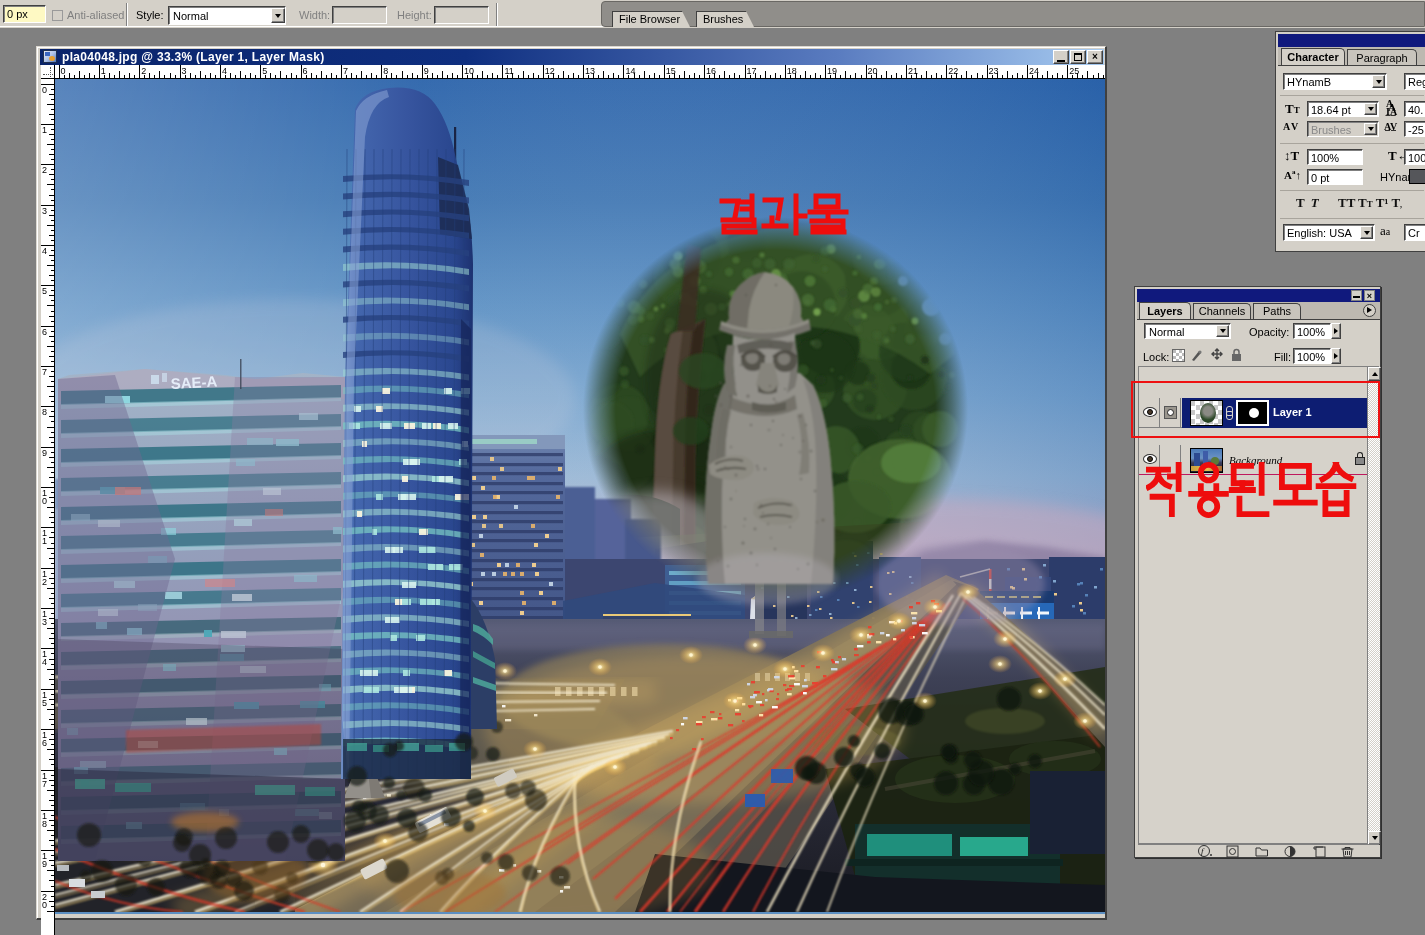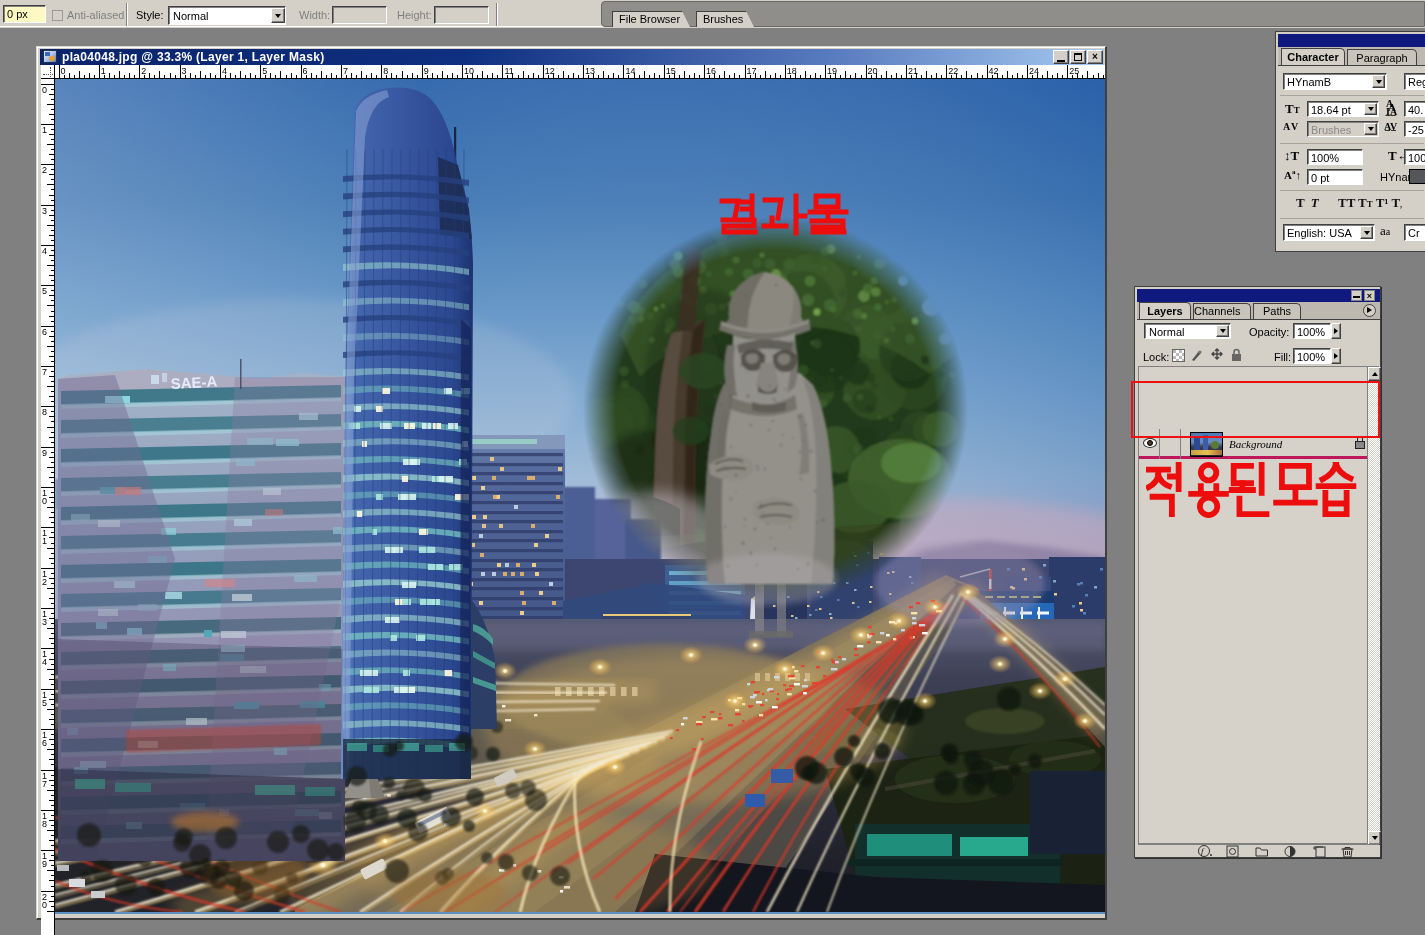--- a/index.html
+++ b/index.html
@@ -255,21 +255,21 @@
         <div style="position:absolute;left:945.2px;top:0;width:1px;height:14px;background:#000"></div>
         <div style="position:absolute;left:947.2px;top:0.5px;font:9px 'Liberation Sans',sans-serif;color:#000">22</div>
         <div style="position:absolute;left:950.2px;top:10px;width:1px;height:4px;background:#000"></div>
         <div style="position:absolute;left:955.3px;top:8px;width:1px;height:6px;background:#000"></div>
         <div style="position:absolute;left:960.3px;top:10px;width:1px;height:4px;background:#000"></div>
         <div style="position:absolute;left:965.4px;top:6px;width:1px;height:8px;background:#000"></div>
         <div style="position:absolute;left:970.4px;top:10px;width:1px;height:4px;background:#000"></div>
         <div style="position:absolute;left:975.5px;top:8px;width:1px;height:6px;background:#000"></div>
         <div style="position:absolute;left:980.5px;top:10px;width:1px;height:4px;background:#000"></div>
         <div style="position:absolute;left:985.6px;top:0;width:1px;height:14px;background:#000"></div>
-        <div style="position:absolute;left:987.6px;top:0.5px;font:9px 'Liberation Sans',sans-serif;color:#000">42</div>
+        <div style="position:absolute;left:987.6px;top:0.5px;font:9px 'Liberation Sans',sans-serif;color:#000">23</div>
         <div style="position:absolute;left:990.6px;top:10px;width:1px;height:4px;background:#000"></div>
         <div style="position:absolute;left:995.6px;top:8px;width:1px;height:6px;background:#000"></div>
         <div style="position:absolute;left:1000.7px;top:10px;width:1px;height:4px;background:#000"></div>
         <div style="position:absolute;left:1005.7px;top:6px;width:1px;height:8px;background:#000"></div>
         <div style="position:absolute;left:1010.8px;top:10px;width:1px;height:4px;background:#000"></div>
         <div style="position:absolute;left:1015.8px;top:8px;width:1px;height:6px;background:#000"></div>
         <div style="position:absolute;left:1020.9px;top:10px;width:1px;height:4px;background:#000"></div>
         <div style="position:absolute;left:1025.9px;top:0;width:1px;height:14px;background:#000"></div>
         <div style="position:absolute;left:1027.9px;top:0.5px;font:9px 'Liberation Sans',sans-serif;color:#000">24</div>
         <div style="position:absolute;left:1030.9px;top:10px;width:1px;height:4px;background:#000"></div>
@@ -2029,21 +2029,21 @@
     </div>
 </div>
 <div style="position:absolute;left:1134px;top:286px;width:247px;height:572px;background:#d4d0c8;border:1px solid #404040;box-shadow:1px 1px 0 #303030">
 <div style="position:absolute;left:2px;top:2px;width:243px;height:13px;background:#10197d"></div>
 <div style="position:absolute;left:216px;top:3px;width:11px;height:11px;background:#d4d0c8;border:1px solid #808080;display:flex;align-items:center;justify-content:center">
       <div style="width:7px;height:2px;background:#000;margin-top:3px"></div>
     </div>
 <div style="position:absolute;left:229px;top:3px;width:11px;height:11px;background:#d4d0c8;border:1px solid #808080;font:bold 9px 'Liberation Sans',sans-serif;text-align:center;line-height:10px">×</div>
 <div style="position:absolute;left:2px;top:15px;width:243px;height:17px;background:#bdb9b1"></div>
 <div style="position:absolute;left:4px;top:15px;width:52px;height:17px;background:#d4d0c8;border:1px solid #404040;border-bottom:none;border-radius:0 5px 0 0;font:bold 11px 'Liberation Sans',sans-serif;text-align:center;line-height:16px">Layers</div>
-<div style="position:absolute;left:58px;top:16px;width:58px;height:16px;background:#c8c4bc;border:1px solid #404040;border-bottom:none;border-radius:0 5px 0 0;font:11px 'Liberation Sans',sans-serif;line-height:15px">Channels</div>
+<div style="position:absolute;left:58px;top:16px;width:58px;height:16px;background:#c8c4bc;border:1px solid #404040;border-bottom:none;border-radius:0 5px 0 0;font:11px 'Liberation Sans',sans-serif;text-align:center;line-height:15px">Channels</div>
 <div style="position:absolute;left:118px;top:16px;width:48px;height:16px;background:#c8c4bc;border:1px solid #404040;border-bottom:none;border-radius:0 5px 0 0;font:11px 'Liberation Sans',sans-serif;text-align:center;line-height:15px">Paths</div>
 <div style="position:absolute;left:228px;top:17px;width:13px;height:13px;border:1px solid #404040;border-radius:50%;background:#d4d0c8"></div>
     <div style="position:absolute;left:232px;top:20px;width:0;height:0;border-top:3.5px solid transparent;border-bottom:3.5px solid transparent;border-left:5px solid #000"></div>
 <div style="position:absolute;left:2px;top:32px;width:243px;height:1px;background:#404040"></div>
 <div style="position:absolute;left:9px;top:36px;width:87px;height:16px;background:#fff;border-top:1px solid #404040;border-left:1px solid #404040;border-bottom:1px solid #fff;border-right:1px solid #fff;box-shadow:inset 1px 1px 0 #808080;">
       <span class="f11" style="position:absolute;left:4px;top:2px">Normal</span>
     </div>
 <div style="position:absolute;left:81px;top:38px;width:13px;height:12px;background:#d4d0c8;border-top:1px solid #fff;border-left:1px solid #fff;border-bottom:1px solid #404040;border-right:1px solid #404040;box-shadow:inset -1px -1px 0 #808080;display:flex;align-items:center;justify-content:center">
       <span style="width:0;height:0;border-left:3px solid transparent;border-right:3px solid transparent;border-top:4px solid #000"></span>
     </div>
@@ -2064,21 +2064,40 @@
       <path d="M44 7 v-2 a2.5 2.5 0 0 1 5 0 v2" stroke="#666" stroke-width="1.5" fill="none"></path>
     </svg>
 <span class="f11" style="position:absolute;left:139px;top:64px">Fill:</span>
 <div style="position:absolute;left:158px;top:61px;width:38px;height:16px;background:#fff;border-top:1px solid #404040;border-left:1px solid #404040;border-bottom:1px solid #fff;border-right:1px solid #fff;box-shadow:inset 1px 1px 0 #808080;">
       <span class="f11" style="position:absolute;left:3px;top:2px">100%</span>
     </div>
 <div style="position:absolute;left:196px;top:61px;width:10px;height:16px;background:#d4d0c8;border-top:1px solid #fff;border-left:1px solid #fff;border-bottom:1px solid #404040;border-right:1px solid #404040;box-shadow:inset -1px -1px 0 #808080;display:flex;align-items:center;justify-content:center">
       <span style="width:0;height:0;border-top:3px solid transparent;border-bottom:3px solid transparent;border-left:4px solid #000"></span>
     </div>
 <div style="position:absolute;left:3px;top:79px;width:241px;height:478px;background:#d6d2ca;border:1px solid #808080">
-<div style="position:absolute;left:0;top:62px;width:228px;height:30px;border-bottom:3px solid #be185d">
+<div style="position:absolute;left:0;top:31px;width:228px;height:30px;border-bottom:1px solid #808080;background:#d6d2ca">
+<div style="position:absolute;left:0;top:0;width:21px;height:30px;border-right:1px solid #808080"></div>
+<div style="position:absolute;left:21px;top:0;width:21px;height:30px;border-right:1px solid #808080"></div>
+<div style="position:absolute;left:4px;top:9px;width:14px;height:10px;border-radius:50%;border:1px solid #333;background:#fff"></div>
+        <div style="position:absolute;left:8px;top:11px;width:6px;height:6px;border-radius:50%;background:#4a3a2a;border:1px solid #000"></div>
+<div style="position:absolute;left:25px;top:8px;width:13px;height:13px;background:#9a968e;border:1px solid #555">
+          <div style="position:absolute;left:2px;top:2px;width:7px;height:7px;border-radius:50%;background:#fff;border:1px solid #222"></div>
+        </div>
+<div style="position:absolute;left:43px;top:0;width:185px;height:30px;background:#0d1d72"></div>
+<div style="position:absolute;left:51px;top:2px;width:33px;height:26px;background:repeating-conic-gradient(#fff 0% 25%,#c8c8c8 0% 50%) 0 0/9px 9px;border:1px solid #000">
+          <div style="position:absolute;left:9px;top:2px;width:16px;height:20px;border-radius:50%;background:radial-gradient(circle at 50% 40%,#8a8a84 0 30%,#2e4a2a 60%,#1f3a1e)"></div>
+        </div>
+<div style="position:absolute;left:87px;top:8px;width:7px;height:14px;border:1px solid #d8d4cc;border-radius:3px"></div>
+        <div style="position:absolute;left:87px;top:13px;width:7px;height:5px;border:1px solid #d8d4cc;border-radius:2px"></div>
+<div style="position:absolute;left:97px;top:2px;width:33px;height:26px;background:#000;border:2px solid #fff;outline:1px solid #0d1d72">
+          <div style="position:absolute;left:11px;top:6px;width:10px;height:10px;border-radius:50%;background:#fff"></div>
+        </div>
+<span style="position:absolute;left:134px;top:8px;font:bold 11px 'Liberation Sans',sans-serif;color:#fff">Layer 1</span>
+</div>
+<div style="position:absolute;left:0;top:78px;width:228px;height:30px;border-bottom:1px solid #be185d">
 <div style="position:absolute;left:0;top:0;width:21px;height:30px;border-right:1px solid #808080"></div>
 <div style="position:absolute;left:21px;top:0;width:21px;height:30px;border-right:1px solid #808080"></div>
 <div style="position:absolute;left:4px;top:9px;width:14px;height:10px;border-radius:50%;border:1px solid #333;background:#fff"></div>
         <div style="position:absolute;left:8px;top:11px;width:6px;height:6px;border-radius:50%;background:#4a3a2a;border:1px solid #000"></div>
 <div style="position:absolute;left:51px;top:3px;width:33px;height:25px;border:1px solid #000;background:linear-gradient(180deg,#4a7ab8 0%,#6a92c4 40%,#3a3c58 60%,#222430 100%);overflow:hidden">
           <div style="position:absolute;left:3px;top:4px;width:6px;height:16px;background:#2c4a90"></div>
           <div style="position:absolute;left:12px;top:2px;width:5px;height:18px;background:#3e5ca8"></div>
           <div style="position:absolute;left:20px;top:8px;width:8px;height:8px;background:#5a7a3a;border-radius:50%"></div>
           <div style="position:absolute;left:0px;bottom:1px;width:33px;height:5px;background:linear-gradient(90deg,#c8a040,#e8c050,#a06030)"></div>
         </div>

